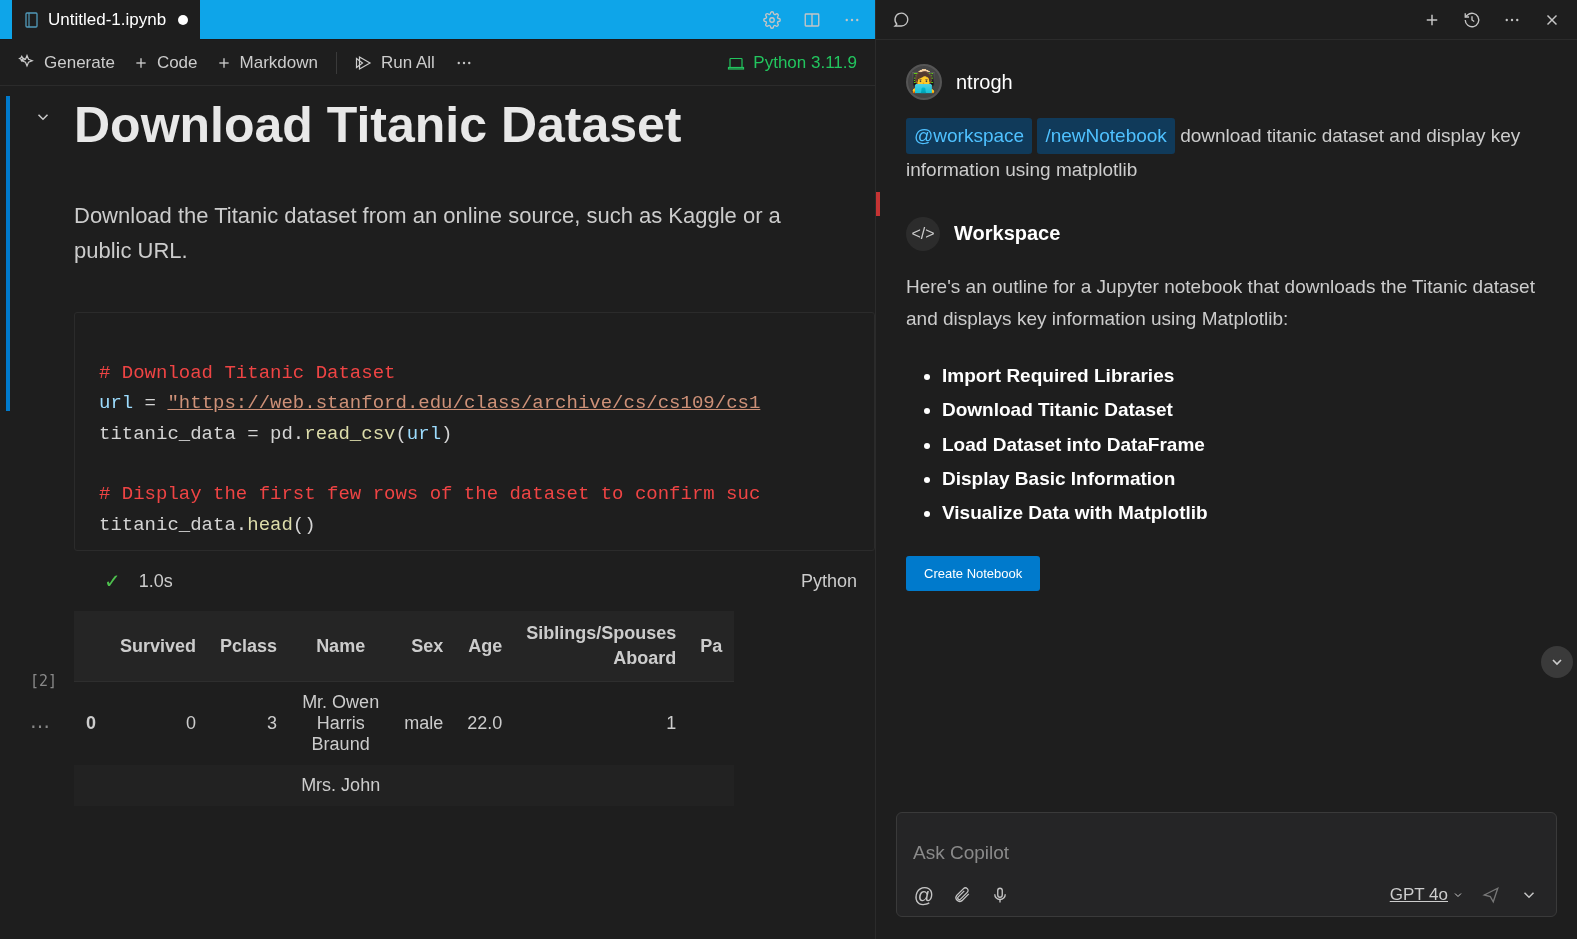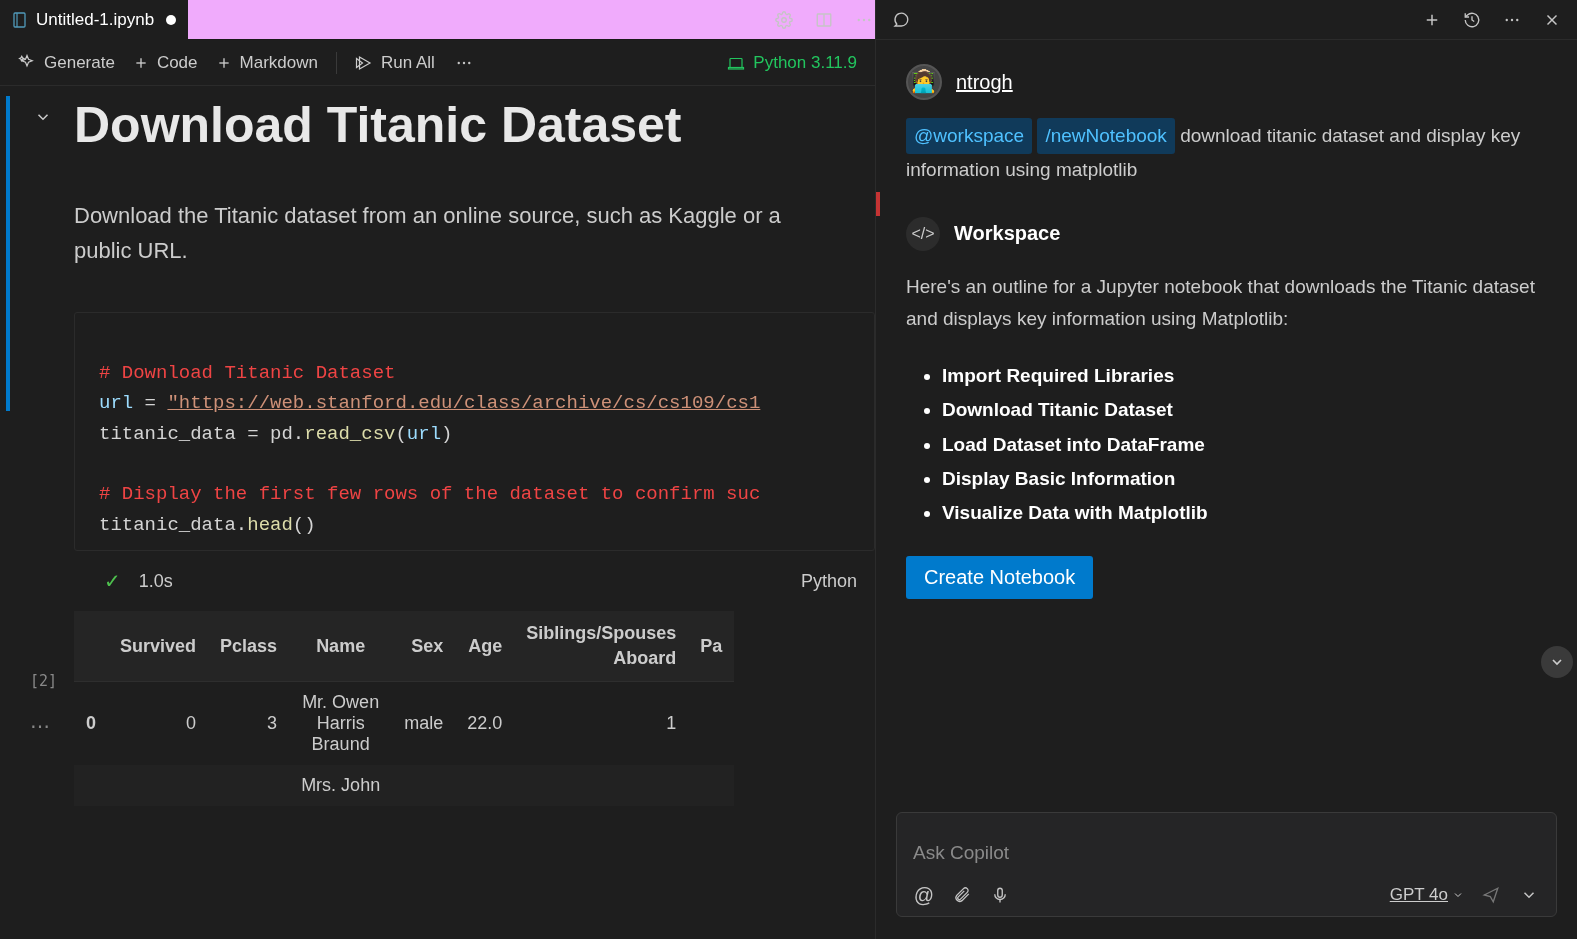--- a/index.html
+++ b/index.html
@@ -23,25 +23,25 @@
 .chat-panel {
   flex: 1;
   background: #1e1e1e;
   display: flex;
   flex-direction: column;
   position: relative;
 }
 
 .tab-bar {
   height: 40px;
-  background: #f0abfc;
+  background: #0ea5e9;
   display: flex;
   align-items: center;
   justify-content: space-between;
-  padding: 0 0;
+  padding: 0 12px;
   border-bottom: 1px solid #1a1a1a;
 }
 .tab {
   display: flex;
   align-items: center;
   background: #1e1e1e;
   height: 40px;
   padding: 0 12px;
   gap: 8px;
 }
@@ -206,21 +206,21 @@
   font-size: 19px;
 }
 .user-row { display: flex; align-items: center; gap: 14px; margin-bottom: 18px; }
 .avatar {
   width: 36px; height: 36px; border-radius: 50%;
   background: #333 radial-gradient(circle at 50% 35%, #f4d0a0 0%, #f4d0a0 30%, #444 31%);
   border: 2px solid #555;
   display: flex; align-items: center; justify-content: center;
   font-size: 20px;
 }
-.username { color: #fff; font-size: 20px; text-decoration: underline; }
+.username { color: #fff; font-size: 20px; }
 .user-msg {
   margin-bottom: 30px;
   line-height: 1.7;
 }
 .chip {
   display: inline-block;
   background: #103a5a;
   color: #4fc1ff;
   padding: 2px 8px;
   border-radius: 3px;
@@ -244,21 +244,21 @@
   color: #fff;
   font-weight: 600;
   line-height: 1.8;
   margin-bottom: 26px;
 }
 .create-btn {
   background: #007acc;
   color: #fff;
   border: none;
   padding: 10px 18px;
-  font-size: 20px;
+  font-size: 13px;
   border-radius: 3px;
   cursor: pointer;
 }
 .scroll-down {
   position: absolute;
   right: 4px; top: 646px;
   width: 32px; height: 32px;
   border-radius: 50%;
   background: #3a3a3a;
   display: flex; align-items: center; justify-content: center;

